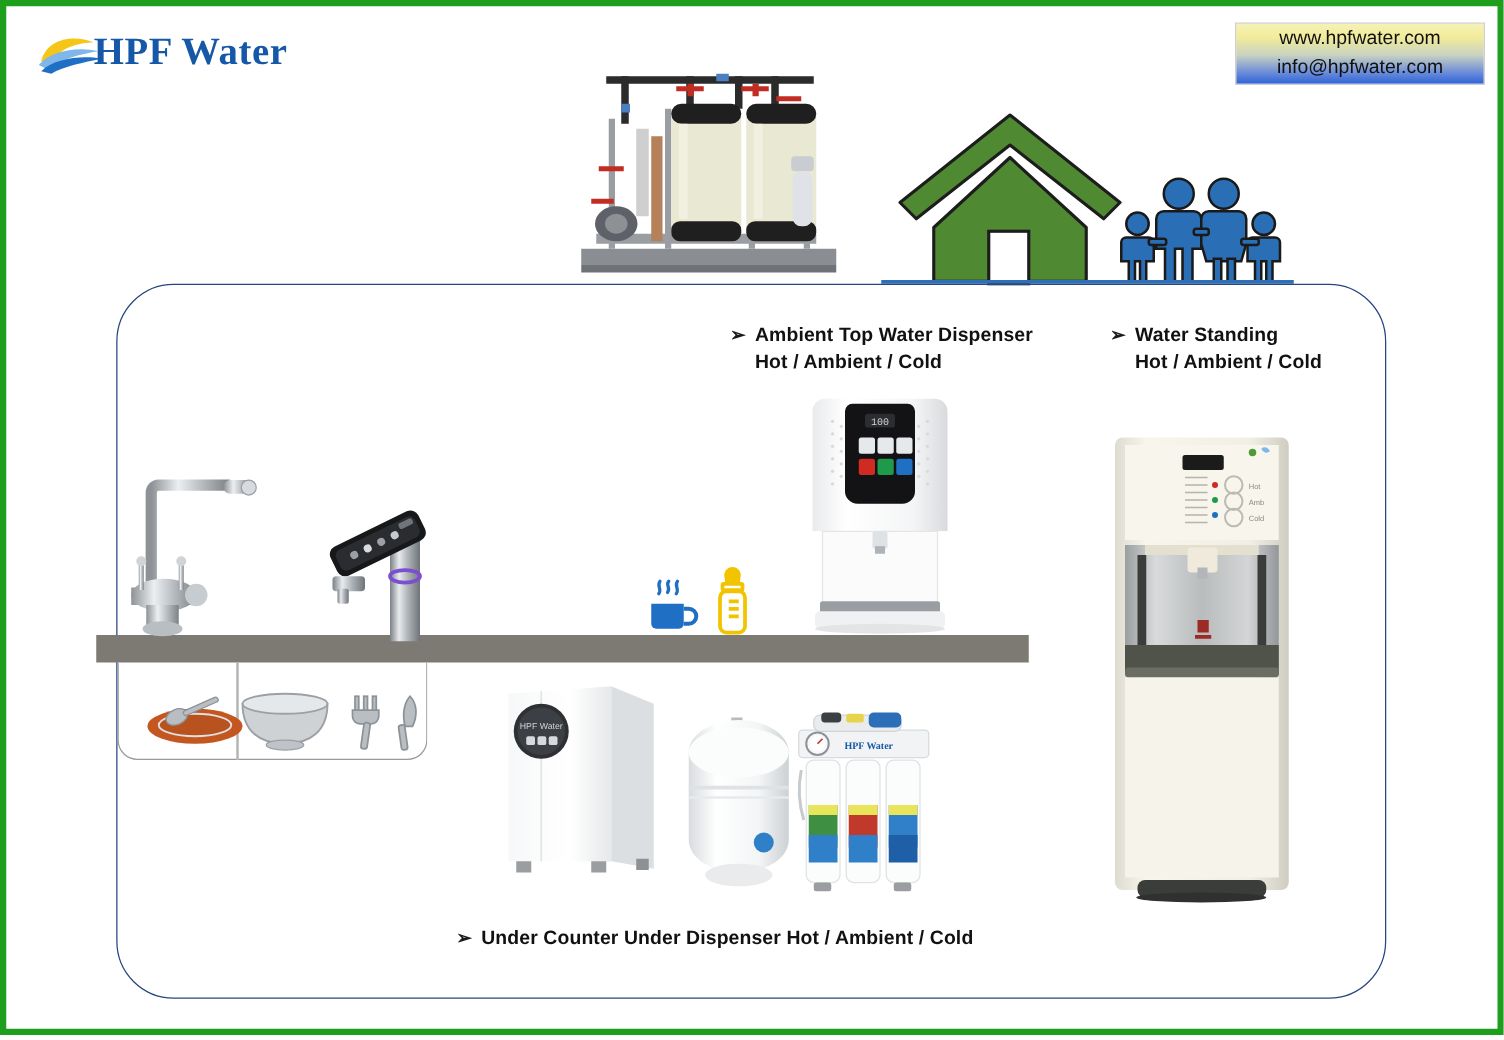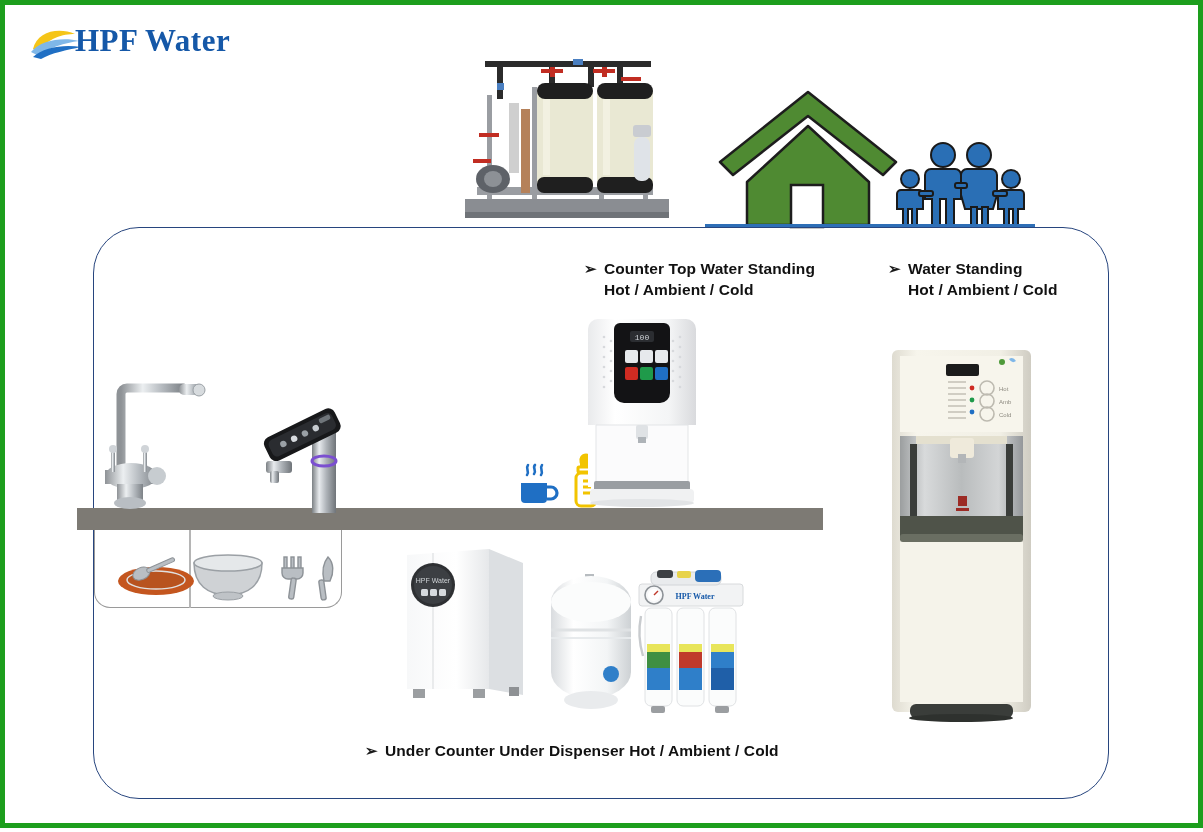--- a/index.html
+++ b/index.html
@@ -164,21 +164,21 @@
 
   
   #faucet-3way { position: absolute; left: 82px; top: 367px; width: 130px; height: 140px; }
   #touch-tap   { position: absolute; left: 255px; top: 392px; width: 92px; height: 116px; }
 
   
   #icon-mug    { position: absolute; left: 512px; top: 458px; width: 42px; height: 46px; }
   #icon-bottle { position: absolute; left: 566px; top: 448px; width: 30px; height: 56px; }
 
   
-  #counter-top-unit { position: absolute; left: 579px; top: 308px; width: 116px; height: 196px; }
+  #counter-top-unit { position: absolute; left: 641px; top: 308px; width: 116px; height: 196px; }
   #free-standing-unit { position: absolute; left: 883px; top: 341px; width: 147px; height: 379px; }
   #under-counter-unit { position: absolute; left: 392px; top: 534px; width: 130px; height: 170px; }
   #ro-tank { position: absolute; left: 534px; top: 567px; width: 104px; height: 141px; }
   #ro-filters { position: absolute; left: 632px; top: 563px; width: 108px; height: 148px; }
 
   svg { display: block; overflow: visible; }
 </style>
 </head>
 <body>
 
@@ -188,20 +188,24 @@
     <div id="logo-mark">
       <svg width="62" height="36" viewBox="0 0 62 36">
         <path d="M6,24 C10,6 32,2 48,9 C36,9 20,13 14,26 Z" fill="#f5c518"></path>
         <path d="M4,27 C14,15 36,12 52,16 C38,18 22,22 12,31 Z" fill="#7fb7e8"></path>
         <path d="M6,32 C16,22 38,19 54,22 C40,25 24,28 14,34 Z" fill="#1f6fc4"></path>
       </svg>
     </div>
     <div id="logo-text">HPF Water</div>
   </div>
 
+  <div id="contact-box">
+    <div class="line">www.hpfwater.com</div>
+    <div class="line">info@hpfwater.com</div>
+  </div>
 
   <div id="plant">
     <svg width="220" height="180" viewBox="0 0 220 180">
       <rect x="0" y="0" width="220" height="180" fill="#ffffff"></rect>
 
       <rect x="8" y="152" width="204" height="13" fill="#8a8d92"></rect>
       <rect x="8" y="165" width="204" height="6" fill="#6f7378"></rect>
       <rect x="20" y="140" width="176" height="8" fill="#9a9da2"></rect>
 
       <rect x="30" y="48" width="5" height="104" fill="#9a9da2"></rect>
@@ -281,21 +285,21 @@
         <rect x="100" y="56" width="14" height="5" rx="2"></rect>
       </g>
     </svg>
   </div>
   <div id="ground-line"></div>
 
   <div id="panel"></div>
 
   <div class="label" id="label-counter-top">
     <span class="bullet">➢</span>
-    <div>Counter Top Water Standing</div>
+    <div>Ambient Top Water Dispenser</div>
     <div>Hot / Ambient / Cold</div>
   </div>
 
   <div class="label" id="label-free-standing">
     <span class="bullet">➢</span>
     <div>Water Standing</div>
     <div>Hot / Ambient / Cold</div>
   </div>
 
   <div class="label" id="label-under-counter">

